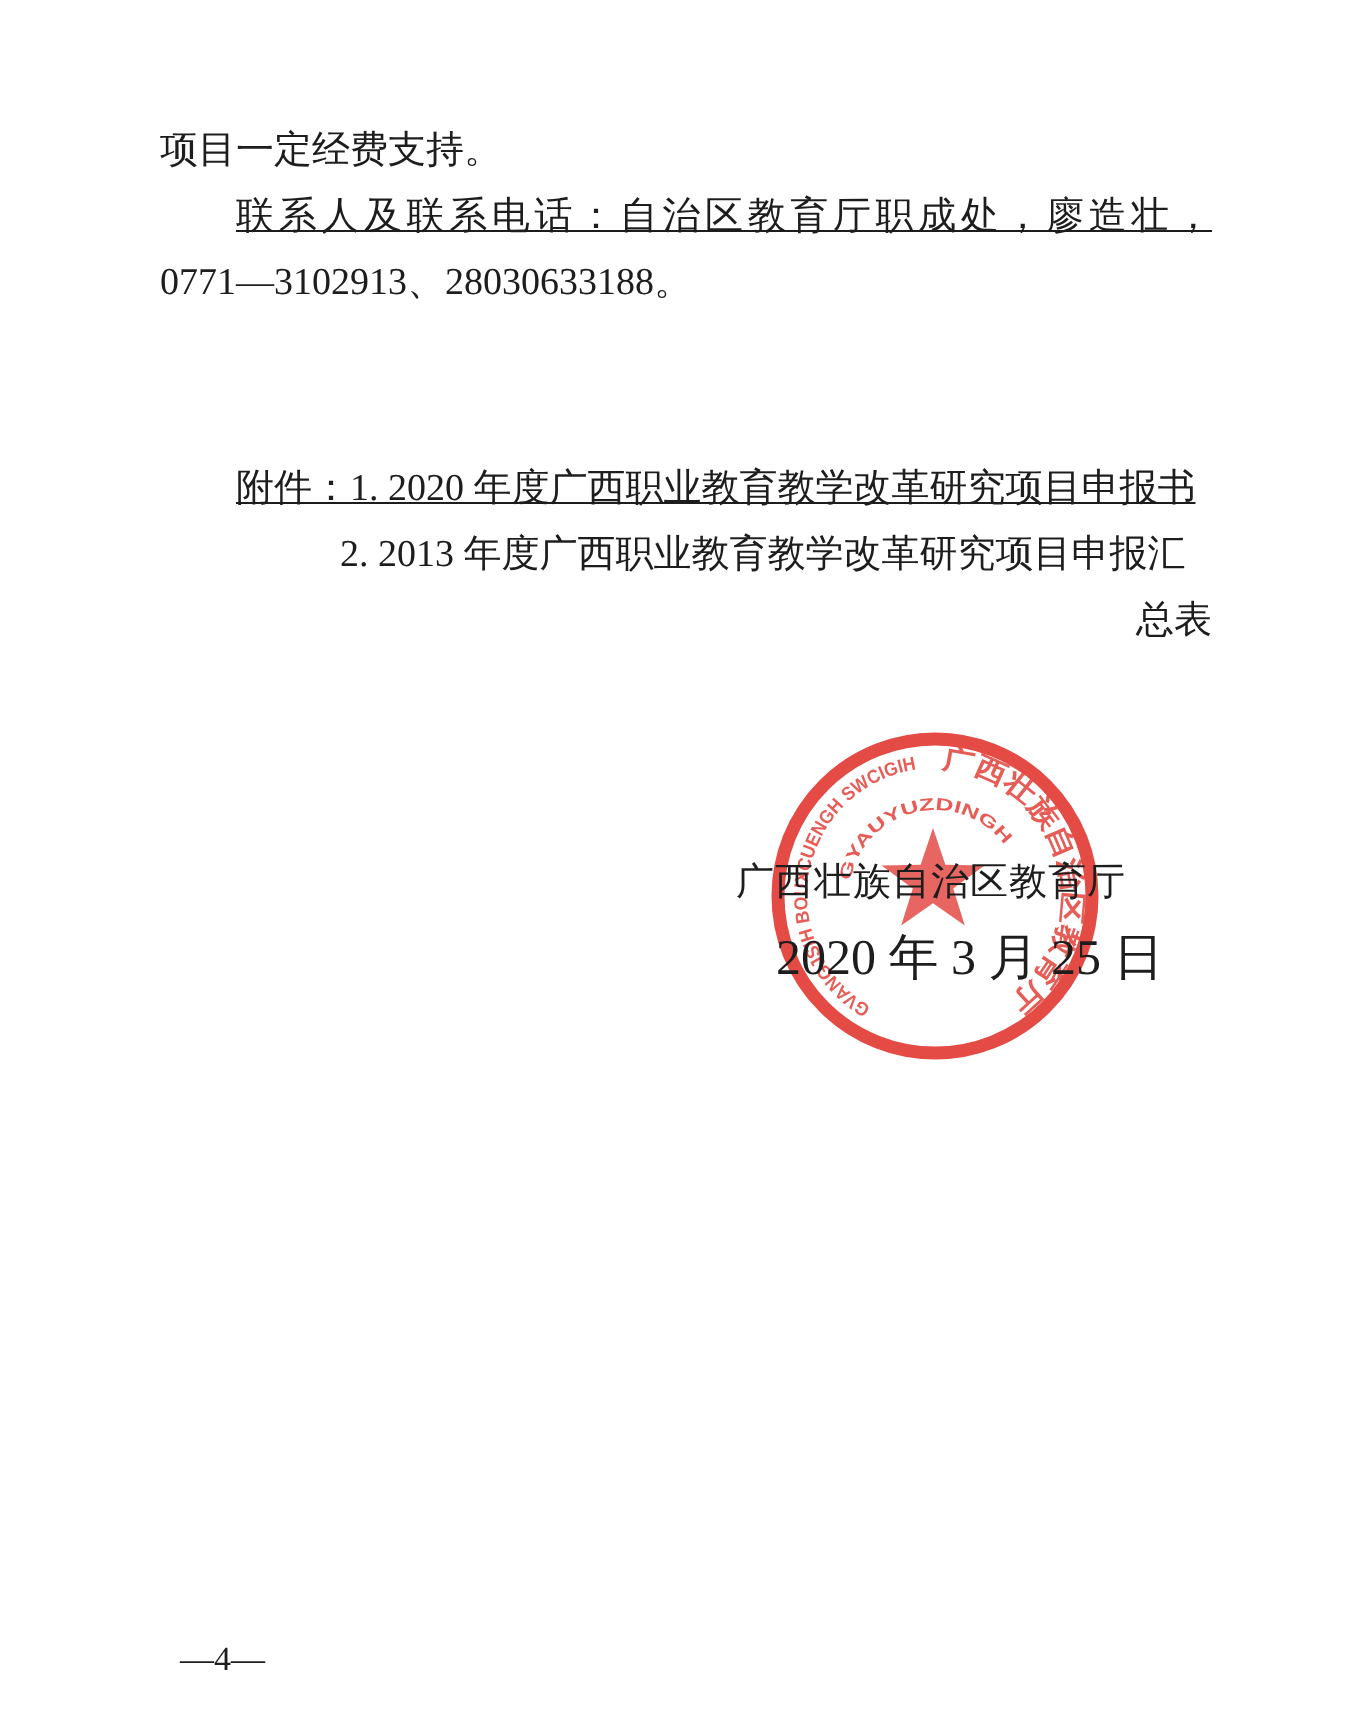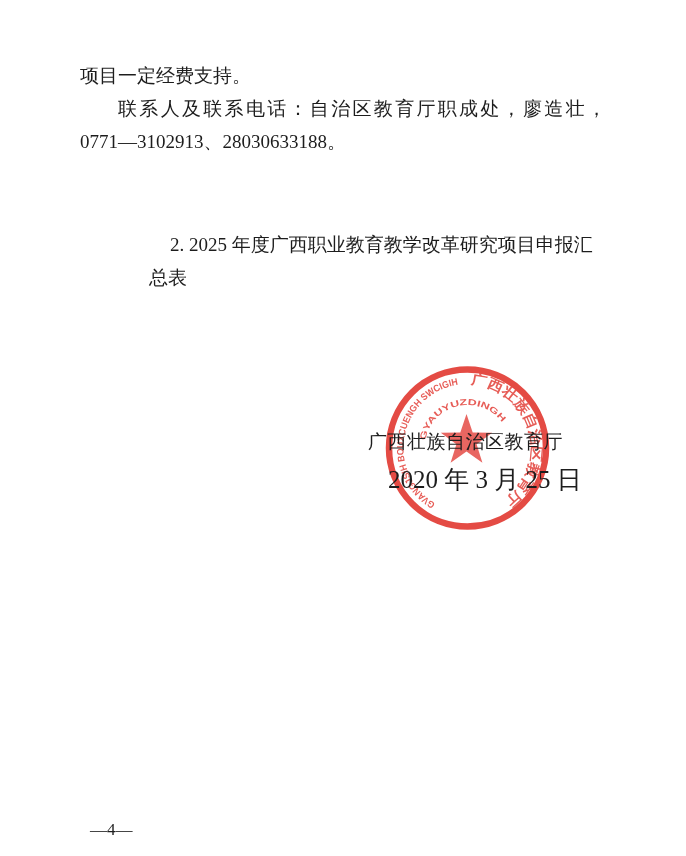--- a/index.html
+++ b/index.html
@@ -27,23 +27,23 @@
     height: 33px;
     white-space: nowrap;
   }
   .fill {
     white-space: normal;
     text-align: justify;
     text-align-last: justify;
   }
   #body-block   { top: 59px; }
   #attach-block { top: 228px; }
-  .indent2   { margin-left: 38px; }
+  .indent2   { margin-left: 38px; text-decoration: underline; }
   .indent-a2 { margin-left: 90px; }
-  .indent-a3 { margin-left: 69px; }
+  .indent-a3 { margin-left: 118px; text-align: right; }
 
   #signature-org {
     position: absolute;
     left: 368px;
     top: 430px;
     font-size: 19px;
     line-height: 24px;
     letter-spacing: 0.5px;
     z-index: 3;
   }
@@ -109,21 +109,22 @@
 
 <div id="page">
 
   <div class="block" id="body-block">
     <div class="line">项目一定经费支持。</div>
     <div class="line fill indent2">联系人及联系电话：自治区教育厅职成处，廖造壮，</div>
     <div class="line">0771—3102913、28030633188。</div>
   </div>
 
   <div class="block" id="attach-block">
-    <div class="line indent-a2">2. 2025 年度广西职业教育教学改革研究项目申报汇</div>
+    <div class="line indent2">附件：1. 2020 年度广西职业教育教学改革研究项目申报书</div>
+    <div class="line indent-a2">2. 2013 年度广西职业教育教学改革研究项目申报汇</div>
     <div class="line indent-a3">总表</div>
   </div>
 
   <svg id="seal" viewBox="0 0 165 165" xmlns="http://www.w3.org/2000/svg">
     <circle class="seal-ring" cx="82.5" cy="82" r="78.5"></circle>
     <path id="arcLatin" d="M 50.5 137.4 A 64 64 0 0 1 79.2 18.1" fill="none"></path>
     <path id="arcCjk" d="M 85.8 18.1 A 64 64 0 0 1 114.5 137.4" fill="none"></path>
     <path id="arcInner" d="M 40.2 74.5 A 43 43 0 0 1 120.5 61.8" fill="none"></path>
     <text class="seal-latin">
       <textPath href="#arcLatin" textLength="158" lengthAdjust="spacingAndGlyphs">GVANGJSIH BOUXCUENGH SWCIGIH</textPath>

